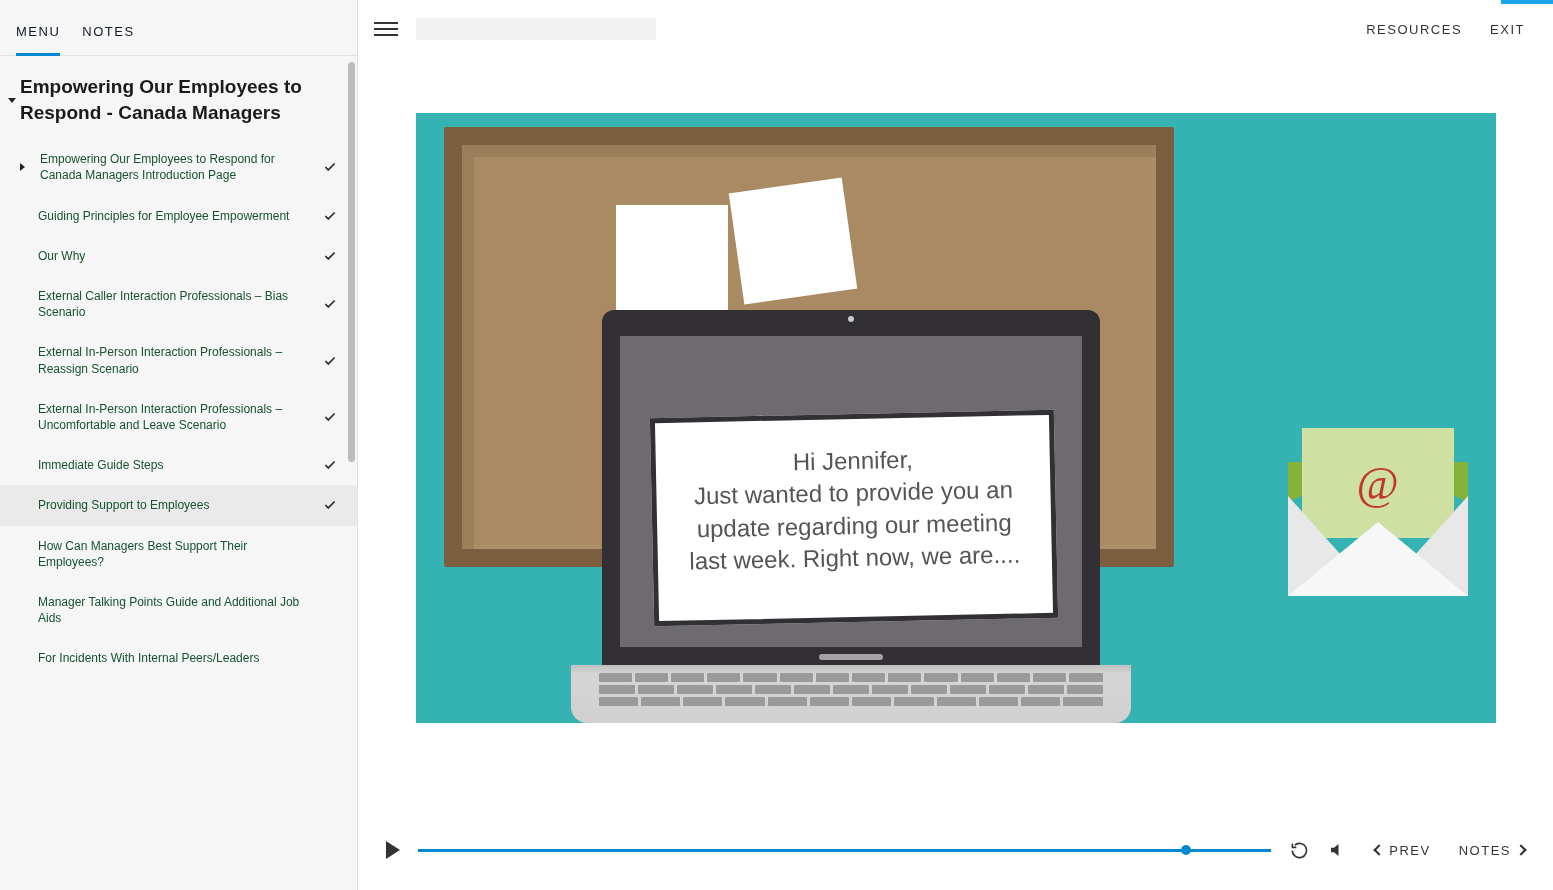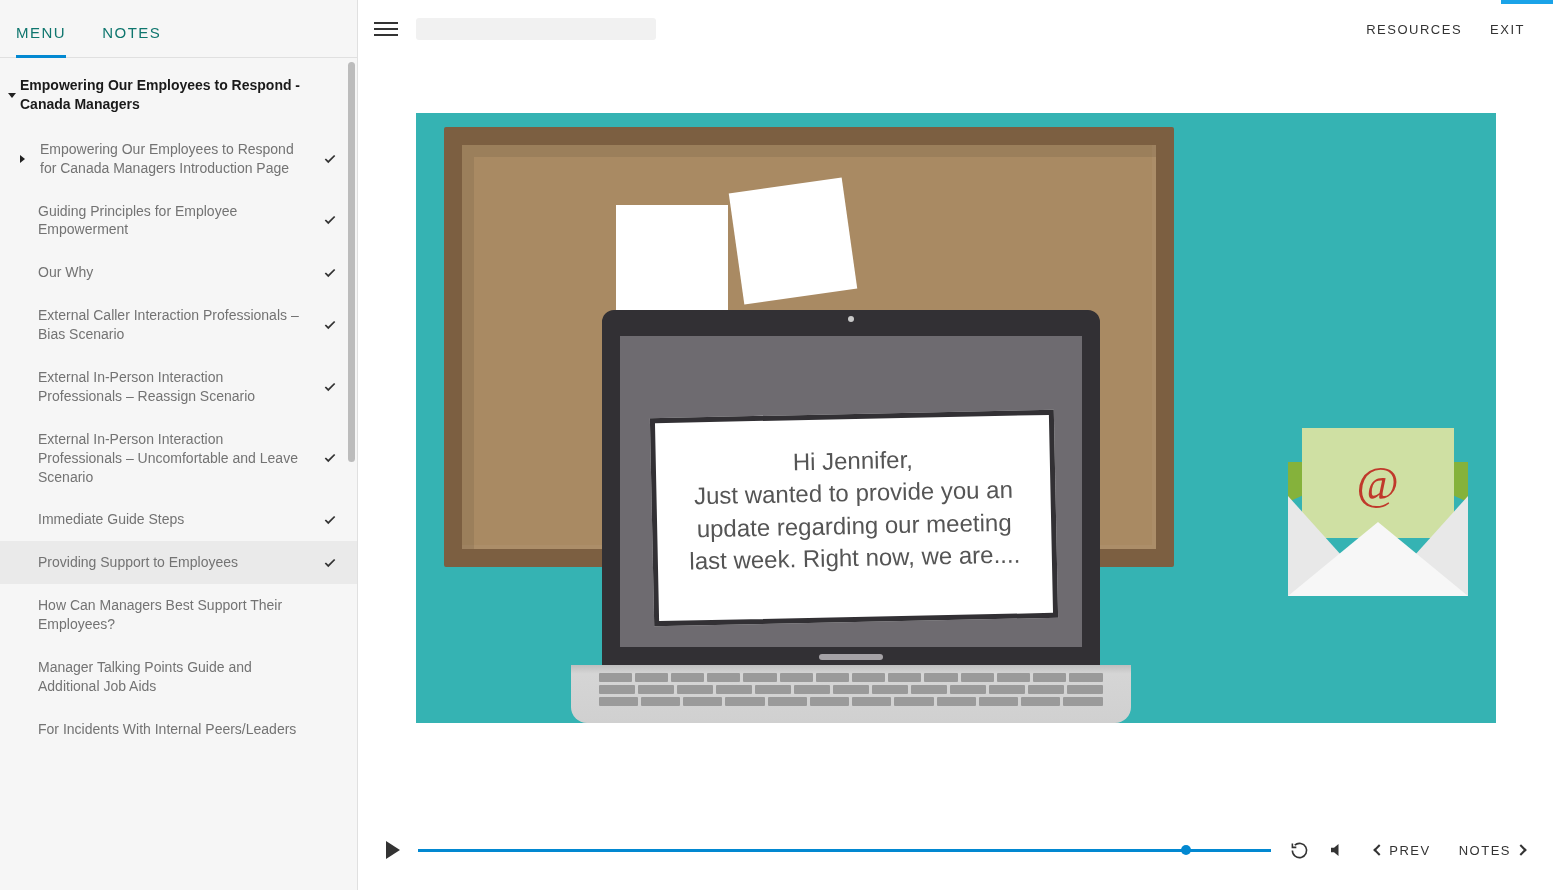--- a/index.html
+++ b/index.html
@@ -29,25 +29,25 @@
   position: absolute;
   right: 2px;
   top: 62px;
   width: 7px;
   height: 400px;
   background: #bcbcbc;
   border-radius: 4px;
 }
 .sb-tabs {
   display: flex;
-  gap: 36px;
+  gap: 22px;
   padding: 24px 16px 12px 16px;
-  font-size: 15px;
+  font-size: 13px;
   letter-spacing: 1.5px;
-  color: #0f766e;
+  color: #0f172a;
   border-bottom: 1px solid #e0e0e0;
 }
 .sb-tab { position: relative; cursor: pointer; padding-bottom: 4px; }
 .sb-tab.active::after {
   content: "";
   position: absolute;
   left: 0; right: 0; bottom: -13px;
   height: 3px;
   background: #0288d1;
 }
@@ -60,37 +60,37 @@
 .sb-course-toggle {
   width: 0; height: 0;
   border-top: 5px solid #222;
   border-left: 4px solid transparent;
   border-right: 4px solid transparent;
   margin-top: 2px;
   flex-shrink: 0;
 }
 .sb-course-title {
   font-weight: 700;
-  font-size: 14px;
+  font-size: 19px;
   line-height: 1.35;
   color: #1a1a1a;
   padding-right: 10px;
 }
 .sb-list {
   list-style: none;
   overflow-y: auto;
   flex: 1;
 }
 .sb-item {
   display: flex;
   align-items: center;
   padding: 12px 20px 12px 38px;
-  font-size: 14px;
+  font-size: 12px;
   line-height: 1.35;
-  color: #737373;
+  color: #14532d;
   cursor: pointer;
   gap: 10px;
 }
 .sb-item.selected { background: #eaeaea; }
 .sb-item .expand-caret {
   width: 0; height: 0;
   border-left: 5px solid #222;
   border-top: 4px solid transparent;
   border-bottom: 4px solid transparent;
   margin-left: -18px;

